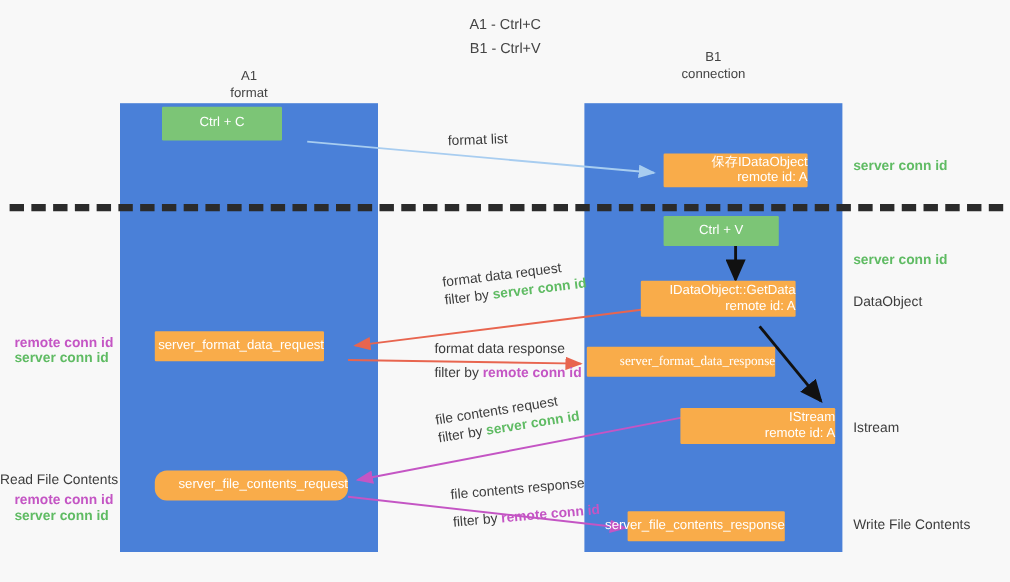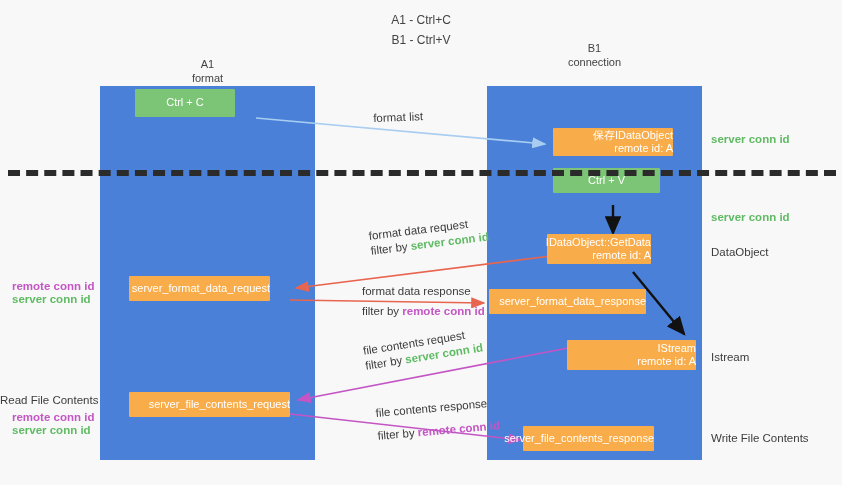--- a/index.html
+++ b/index.html
@@ -110,44 +110,44 @@
   </svg>
 
   <div class="node green" style="left:135px;top:89px;width:100px;height:28px;">
     <span>Ctrl + C</span>
   </div>
 
   <div class="node orange" style="left:129px;top:276px;width:141px;height:25px;">
     <span>server_format_data_request</span>
   </div>
 
-  <div class="node orange" style="left:129px;top:392px;width:161px;height:25px;">
+  <div class="node orange" style="left:129px;top:392px;width:161px;height:25px;border-radius:10px;">
     <span>server_file_contents_request</span>
   </div>
 
   <div class="node orange" style="left:553px;top:128px;width:120px;height:28px;">
     <span>保存IDataObject</span>
     <span class="l2">remote id: A</span>
   </div>
 
-  <div class="node green" style="left:553px;top:168px;width:107px;height:25px;">
+  <div class="node green" style="left:553px;top:180px;width:96px;height:25px;">
     <span>Ctrl + V</span>
   </div>
 
-  <div class="node orange" style="left:547px;top:234px;width:104px;height:30px;">
+  <div class="node orange" style="left:534px;top:234px;width:129px;height:30px;">
     <span>IDataObject::GetData</span>
     <span class="l2">remote id: A</span>
   </div>
 
   <div class="node orange" style="left:567px;top:340px;width:129px;height:30px;">
     <span>IStream</span>
     <span class="l2">remote id: A</span>
   </div>
 
-  <div class="node orange" style="left:489px;top:289px;width:157px;height:25px;">
+  <div class="node orange" style="left:489px;top:289px;width:157px;height:25px;font-family:Liberation Serif, serif;">
     <span>server_format_data_response</span>
   </div>
 
   <div class="node orange" style="left:523px;top:426px;width:131px;height:25px;">
     <span>server_file_contents_response</span>
   </div>
 
   <div id="divider"></div>
 
   <div class="edge-lbl" style="left:373px;top:111px;transform:rotate(-2deg);">

